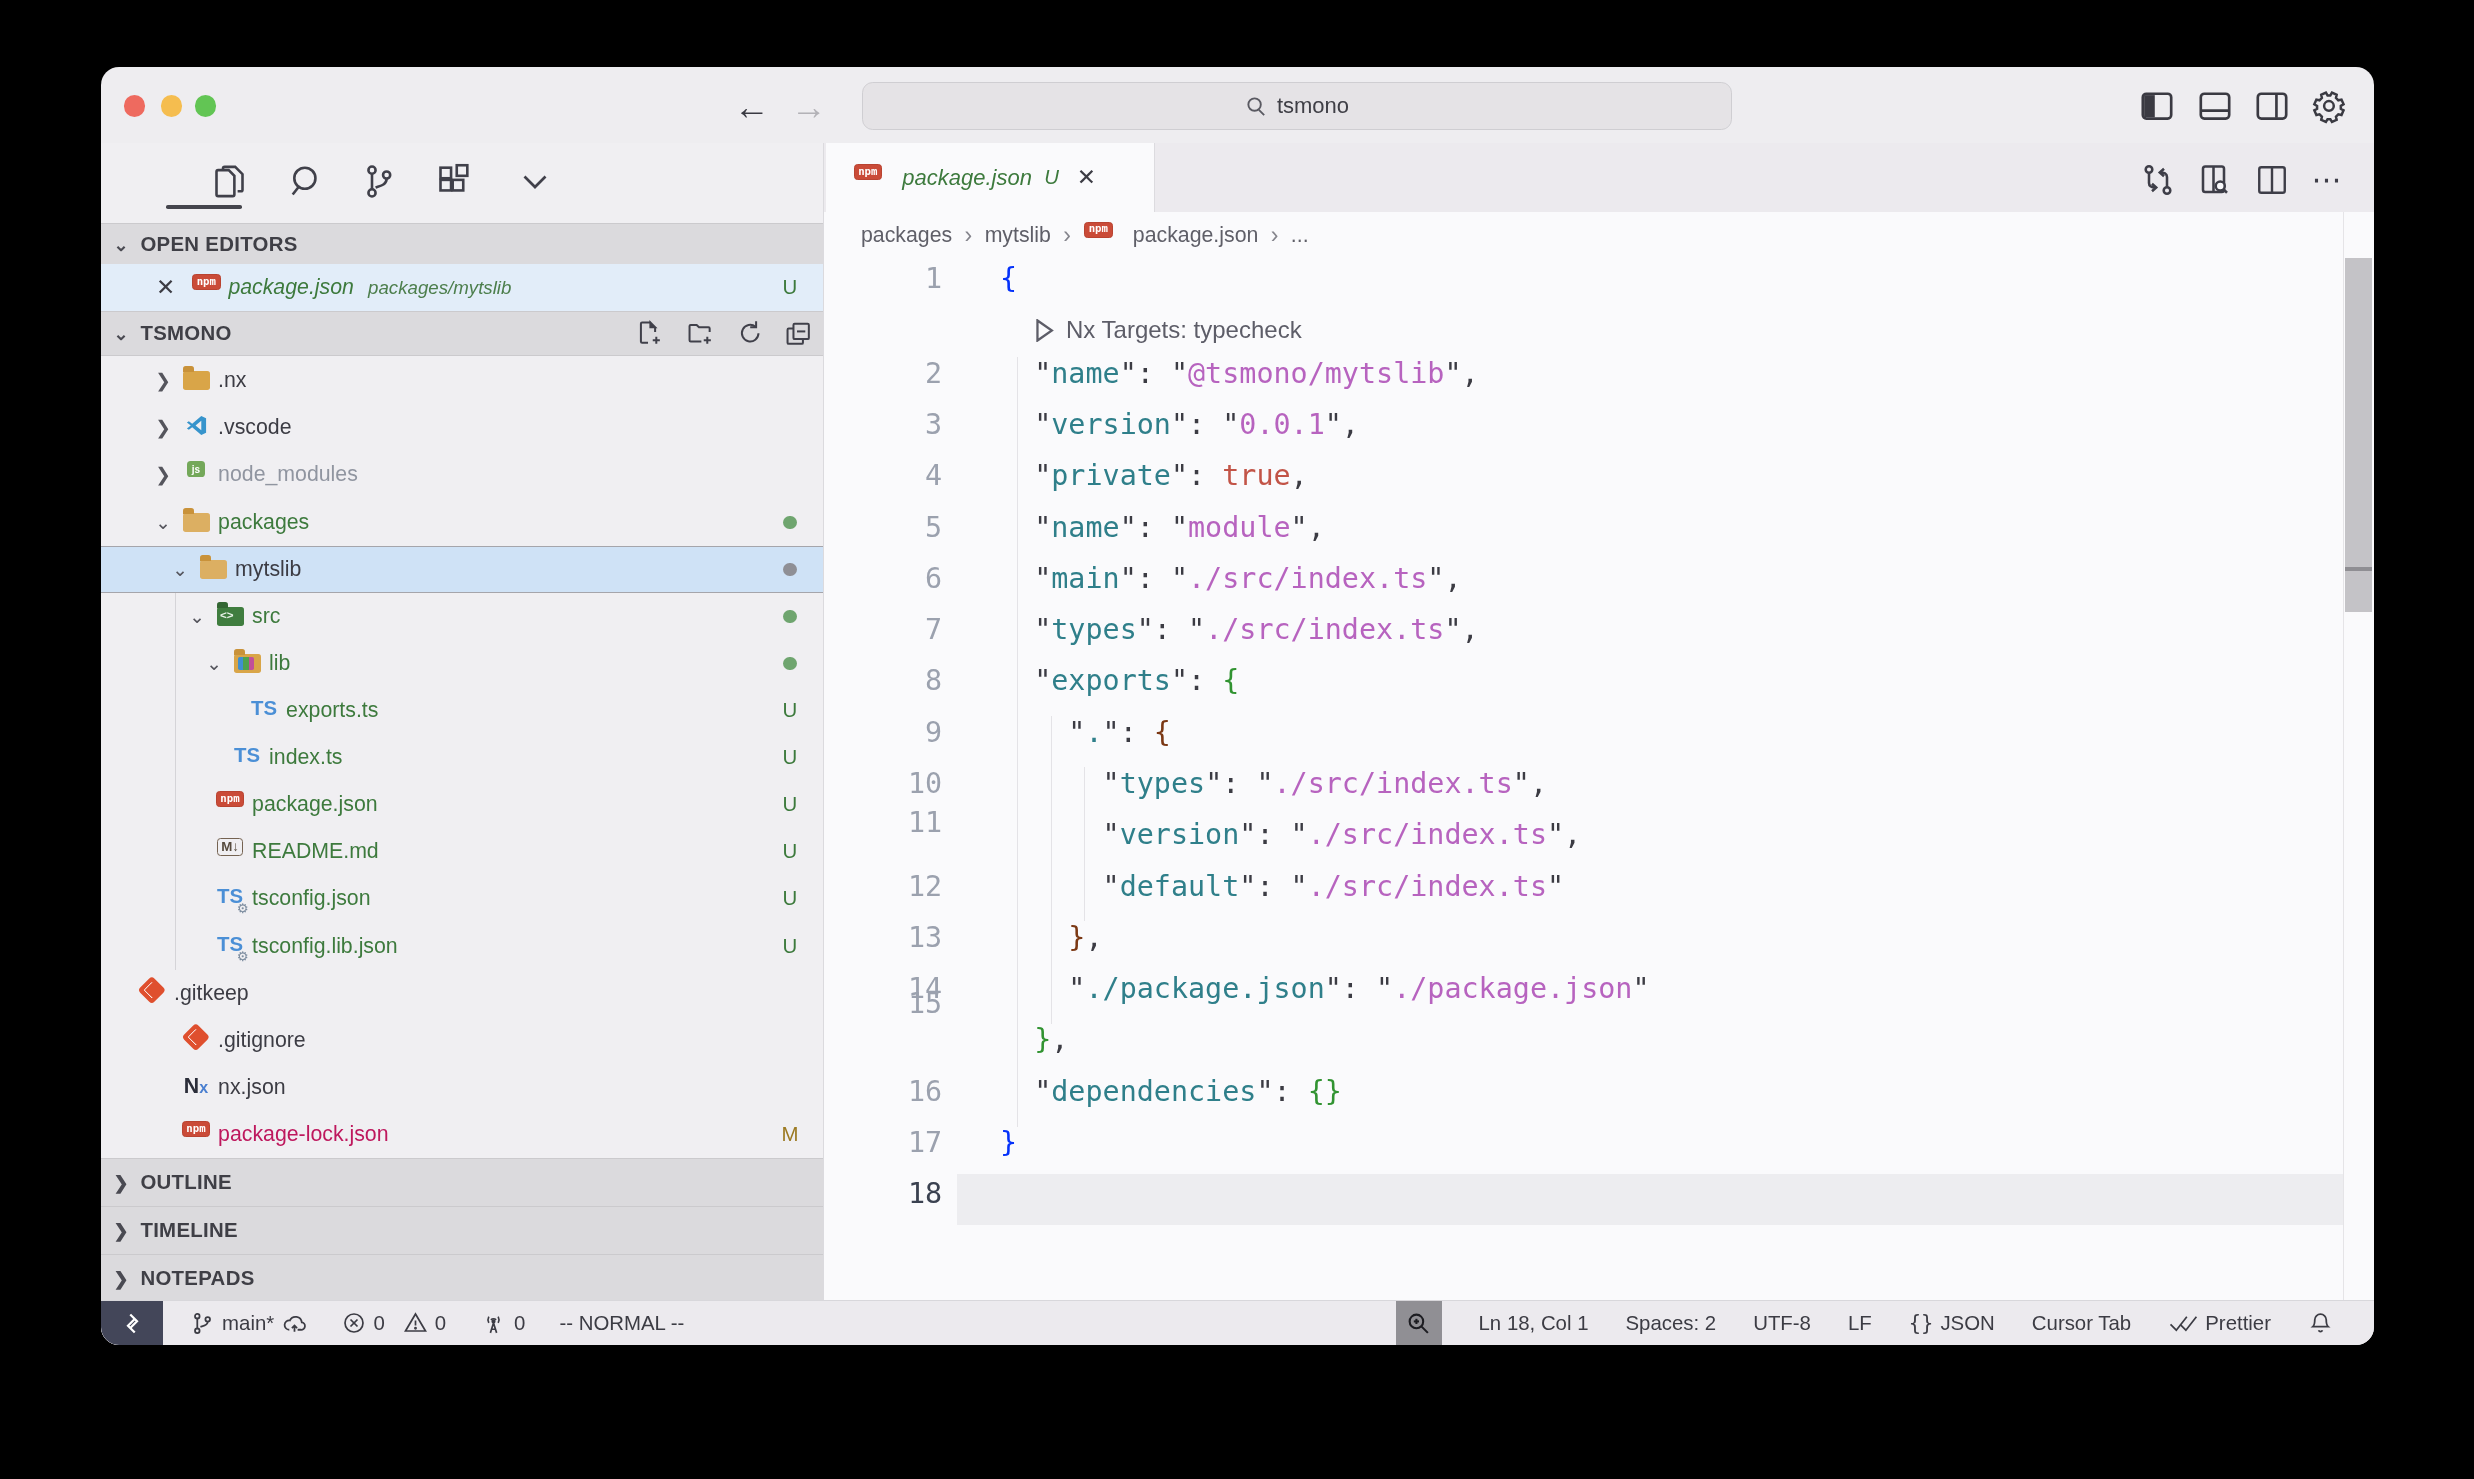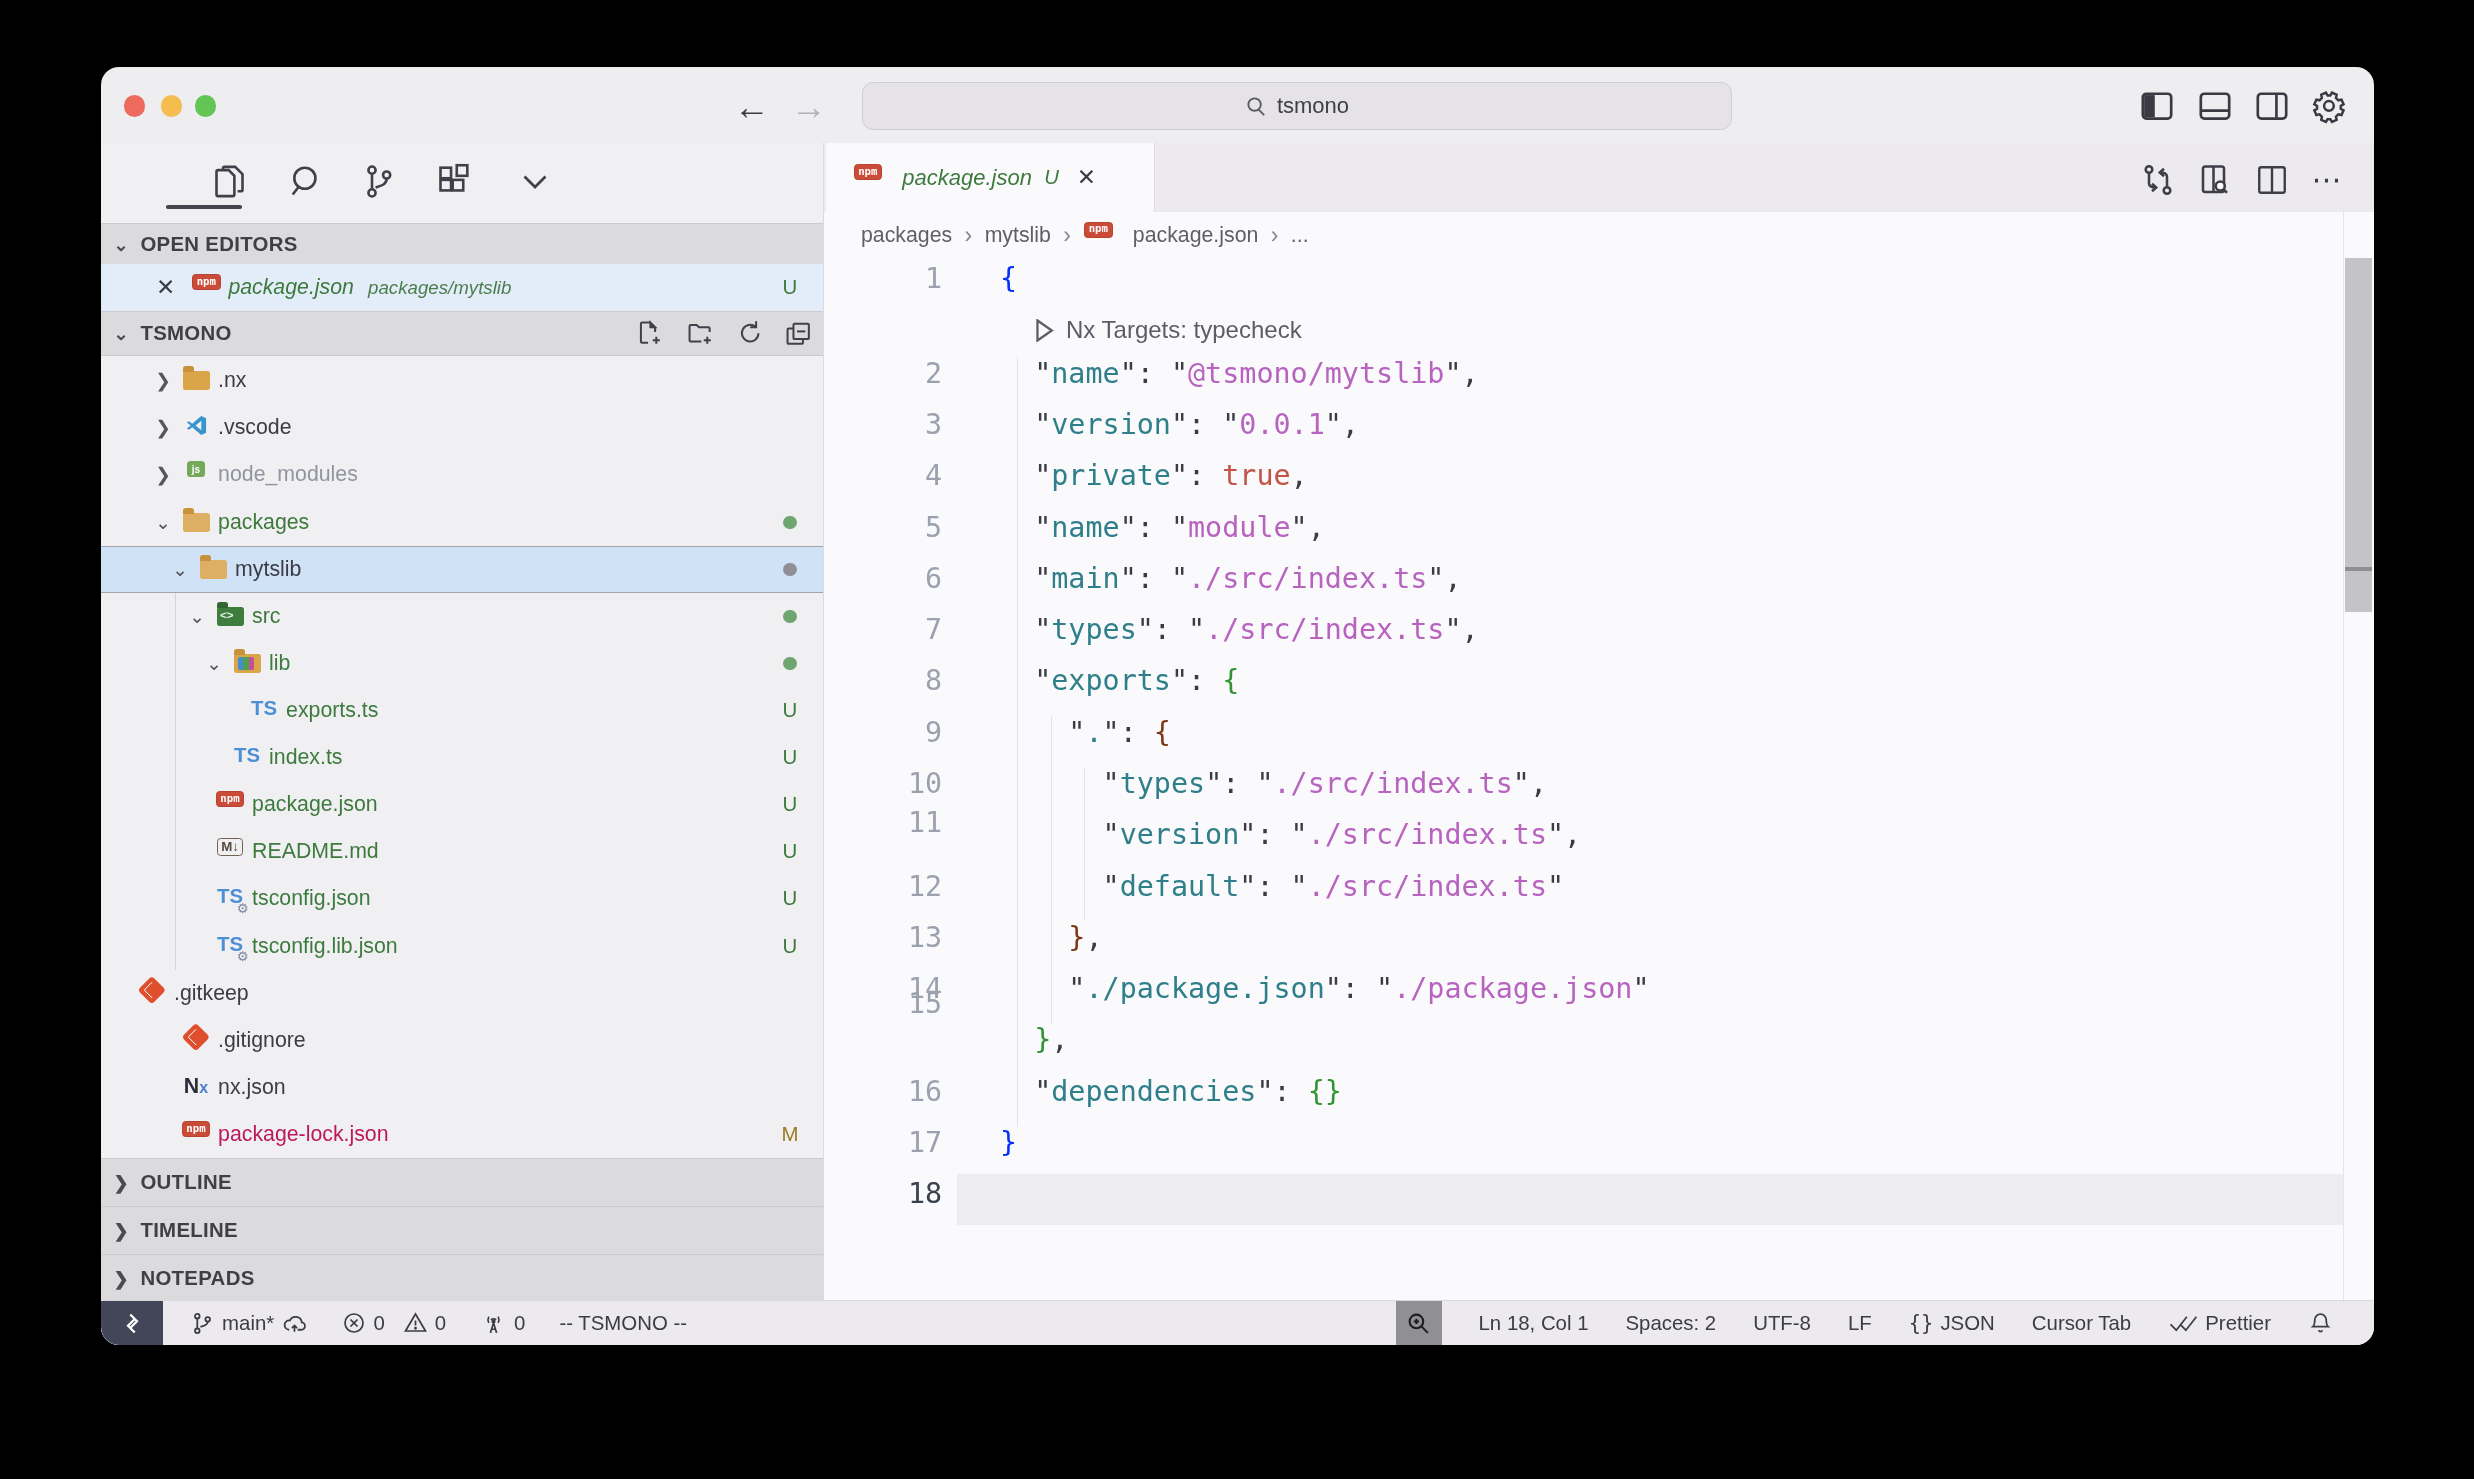--- a/index.html
+++ b/index.html
@@ -511,21 +511,21 @@
       </span>
       <span class="sb-item">
         <svg class="ic" width="27" height="25" viewBox="0 0 24 24" fill="none" stroke="#3c3c44" stroke-width="1.6">
             <path d="M9.5 9.5a3.5 3.5 0 0 1 5 0M7.5 12.5a6.5 6.5 0 0 1 0-6M16.5 6.5a6.5 6.5 0 0 1 0 6" transform="translate(0,-1)"></path>
             <circle cx="12" cy="10" r="1.2" fill="#3c3c44"></circle>
             <path d="M12 11.5 9 21M12 11.5 15 21M10 17.5h4"></path>
           </svg>
         <span>0</span>
       </span>
       <span class="sb-item">
-        <span>-- TSMONO --</span>
+        <span>-- NORMAL --</span>
       </span>
     </div>
     <div id="sb-right">
       <span id="zoom-box">
         <svg class="ic" width="25" height="25" viewBox="0 0 24 24" fill="none" stroke="#1d1d22" stroke-width="2">
             <circle cx="10" cy="10" r="6.5"></circle>
             <line x1="15" y1="15" x2="21" y2="21"></line>
             <line x1="10" y1="7.5" x2="10" y2="12.5"></line>
             <line x1="7.5" y1="10" x2="12.5" y2="10"></line>
           </svg>

